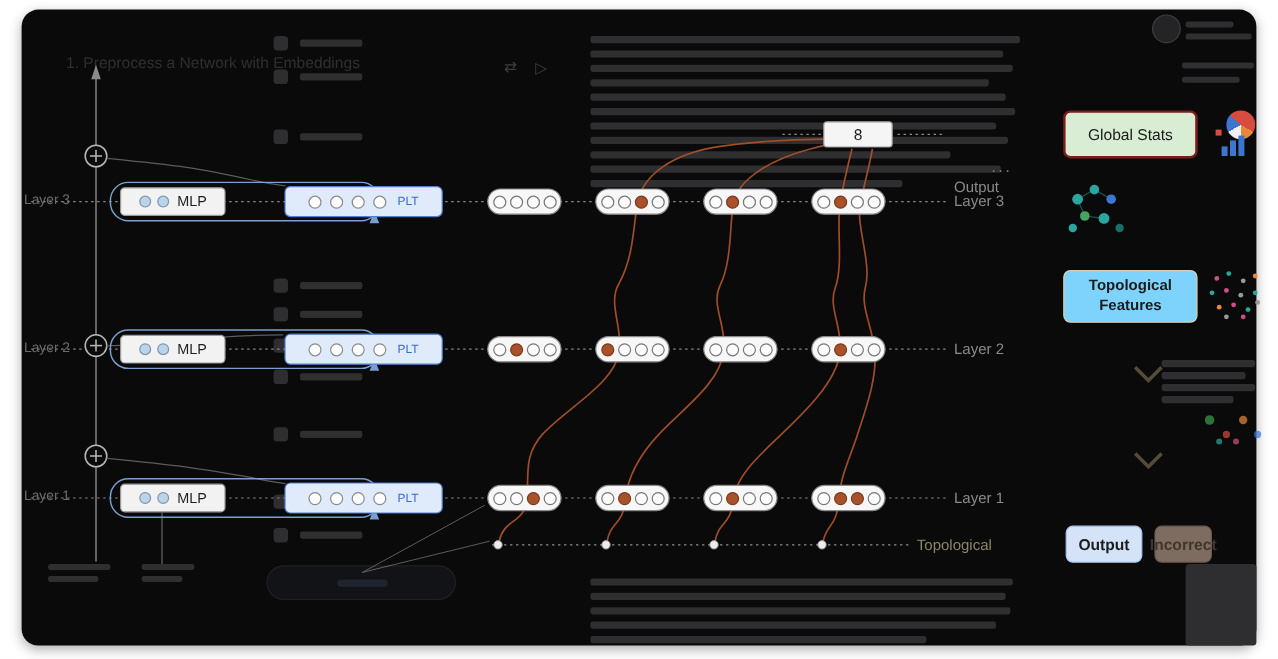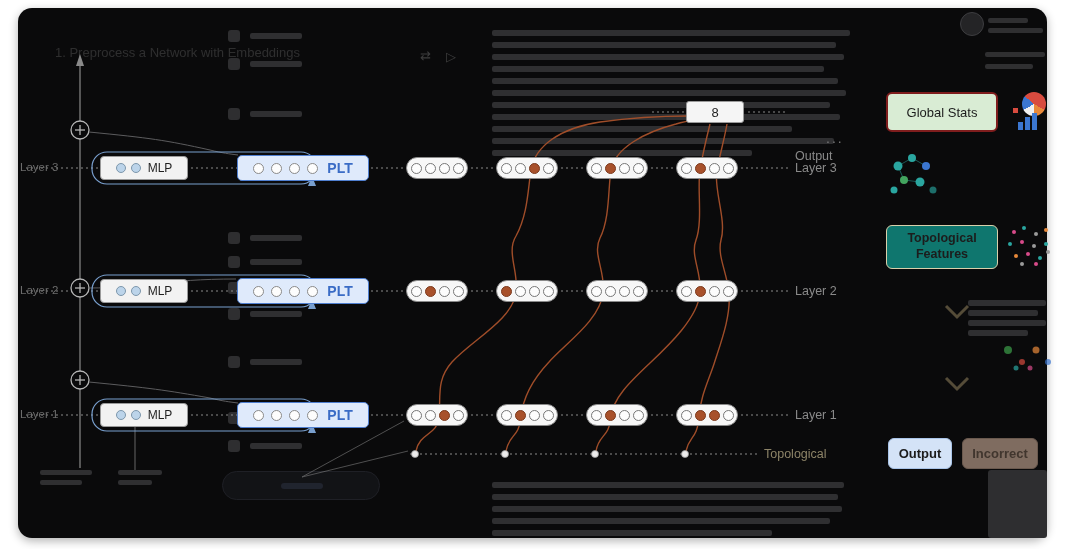--- a/index.html
+++ b/index.html
@@ -8,40 +8,40 @@
   svg.canvas{position:absolute;left:0;top:0;width:1065px;height:549px;pointer-events:none;}
 
   .mlp-box{position:absolute;width:88px;height:24px;background:#f2f2f2;border:1px solid #9a9a9a;border-radius:4px;
     display:flex;align-items:center;justify-content:center;gap:5px;box-sizing:border-box;}
   .mlp-box .dot{width:10px;height:10px;border-radius:50%;background:#bcd4ea;border:1px solid #7d97ac;box-sizing:border-box;}
   .mlp-text{font-size:12px;color:#1f1f1f;margin-left:2px;}
 
   .plt-box{position:absolute;width:132px;height:26px;background:#dfeafb;border:1.5px solid #4f7fd0;border-radius:5px;
     display:flex;align-items:center;justify-content:center;gap:7px;box-sizing:border-box;}
   .plt-box .dot{width:11px;height:11px;border-radius:50%;background:#fdfdfd;border:1px solid #8a8a8a;box-sizing:border-box;}
-  .plt-text{font-size:14px;font-weight:bold;color:#3a6cc6;margin-left:2px;}
+  .plt-text{font-size:10px;font-weight:normal;color:#3a6cc6;margin-left:2px;}
 
   .node-group{position:absolute;width:62px;height:22px;background:#f7f7f7;border:1px solid #8a8a8a;border-radius:11px;
     display:flex;align-items:center;justify-content:center;gap:3px;box-sizing:border-box;}
   .node{width:11px;height:11px;border-radius:50%;background:#fdfdfd;border:1px solid #777;box-sizing:border-box;display:inline-block;}
   .node.filled{background:#a8512b;border-color:#7c3a1d;}
 
   .output-box{position:absolute;left:686px;top:101px;width:58px;height:22px;background:#f5f5f5;border:1px solid #9a9a9a;
     border-radius:3px;display:flex;align-items:center;justify-content:center;font-size:13px;color:#1f1f1f;box-sizing:border-box;}
 
   .side-label{position:absolute;left:20px;color:#6c6c6c;font-size:11.5px;}
   .right-label{position:absolute;left:795px;color:#8a8a8a;font-size:12.5px;}
   .ellipsis{position:absolute;left:826px;top:130px;color:#7a7a7a;font-size:14px;letter-spacing:2px;}
   .embeddings-label{position:absolute;left:764px;top:447px;color:#8d8468;font-size:12.5px;}
 
   .chip{position:absolute;border-radius:6px;display:flex;align-items:center;justify-content:center;
     font-size:13px;color:#1c1c1c;text-align:center;box-sizing:border-box;padding:2px 6px;}
   .chip.green{background:#d9ecd4;border:2px solid #7f1d1d;}
   .chip.purple{background:#ded7f0;border:1px solid #b7a8dd;}
-  .chip.cream{background:#0f766e;border:1px solid #d9d0ab;font-size:12.5px;line-height:1.25;font-weight:bold;}
+  .chip.cream{background:#7dd3fc;border:1px solid #d9d0ab;font-size:12.5px;line-height:1.25;font-weight:bold;}
   .chip.blue{background:#d4e3f7;border:1px solid #a9c4e8;font-weight:bold;}
   .chip.incorrect{background:#7f6c60;border:1px solid #6a594e;color:#41362e;font-weight:bold;}
 
   .pie-icon{position:absolute;left:1022px;top:92px;width:24px;height:24px;border-radius:50%;
     background:conic-gradient(#d84b3f 0 120deg,#e8893a 120deg 180deg,#f0f0f0 180deg 240deg,#3b76d0 240deg 310deg,#d84b3f 310deg 360deg);}
   .bars-icon{position:absolute;left:1018px;top:112px;display:flex;align-items:flex-end;gap:2px;height:18px;}
   .bars-icon span{width:5px;background:#3b76d0;display:inline-block;}
   .bars-red-dot{position:absolute;left:1013px;top:108px;width:5px;height:5px;background:#d84b3f;}
 
   .dim-heading{position:absolute;left:55px;top:45px;color:#8a8a8a;opacity:.28;font-size:13px;}
@@ -356,14 +356,14 @@
     <span style="height:8px"></span>
       <span style="height:13px"></span>
       <span style="height:17px"></span>
   </div>
   <div class="bars-red-dot"></div>
 
 
   <div class="chip cream" style="left:886px;top:225px;width:112px;height:44px;">Topological Features</div>
 
   <div class="chip blue" style="left:888px;top:438px;width:64px;height:31px;">Output</div>
-  <div class="chip incorrect" style="left:962px;top:438px;width:76px;height:31px;">Incorrect</div>
+  <div class="chip incorrect" style="left:962px;top:438px;width:48px;height:31px;">Incorrect</div>
 </div>
 
 </body></html>

